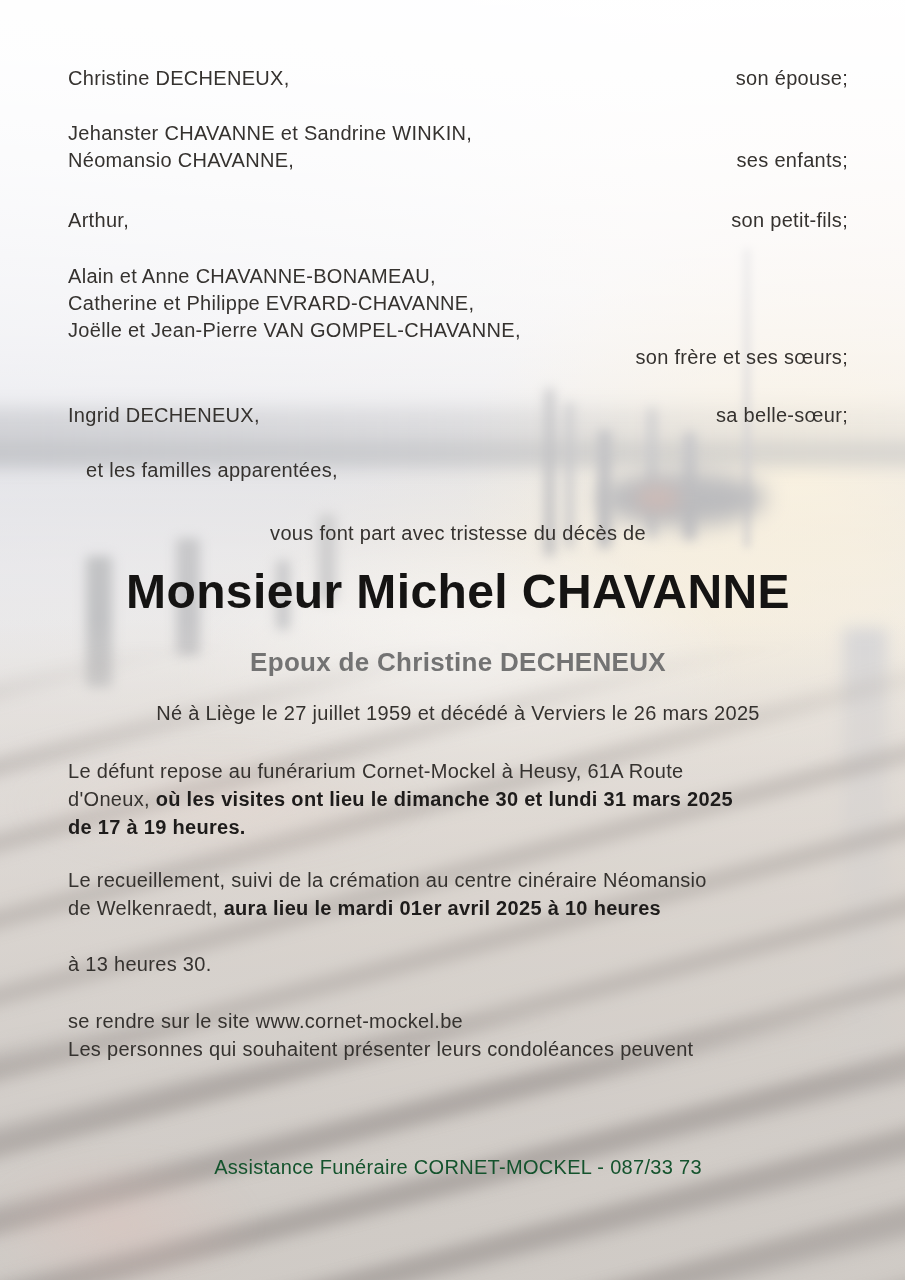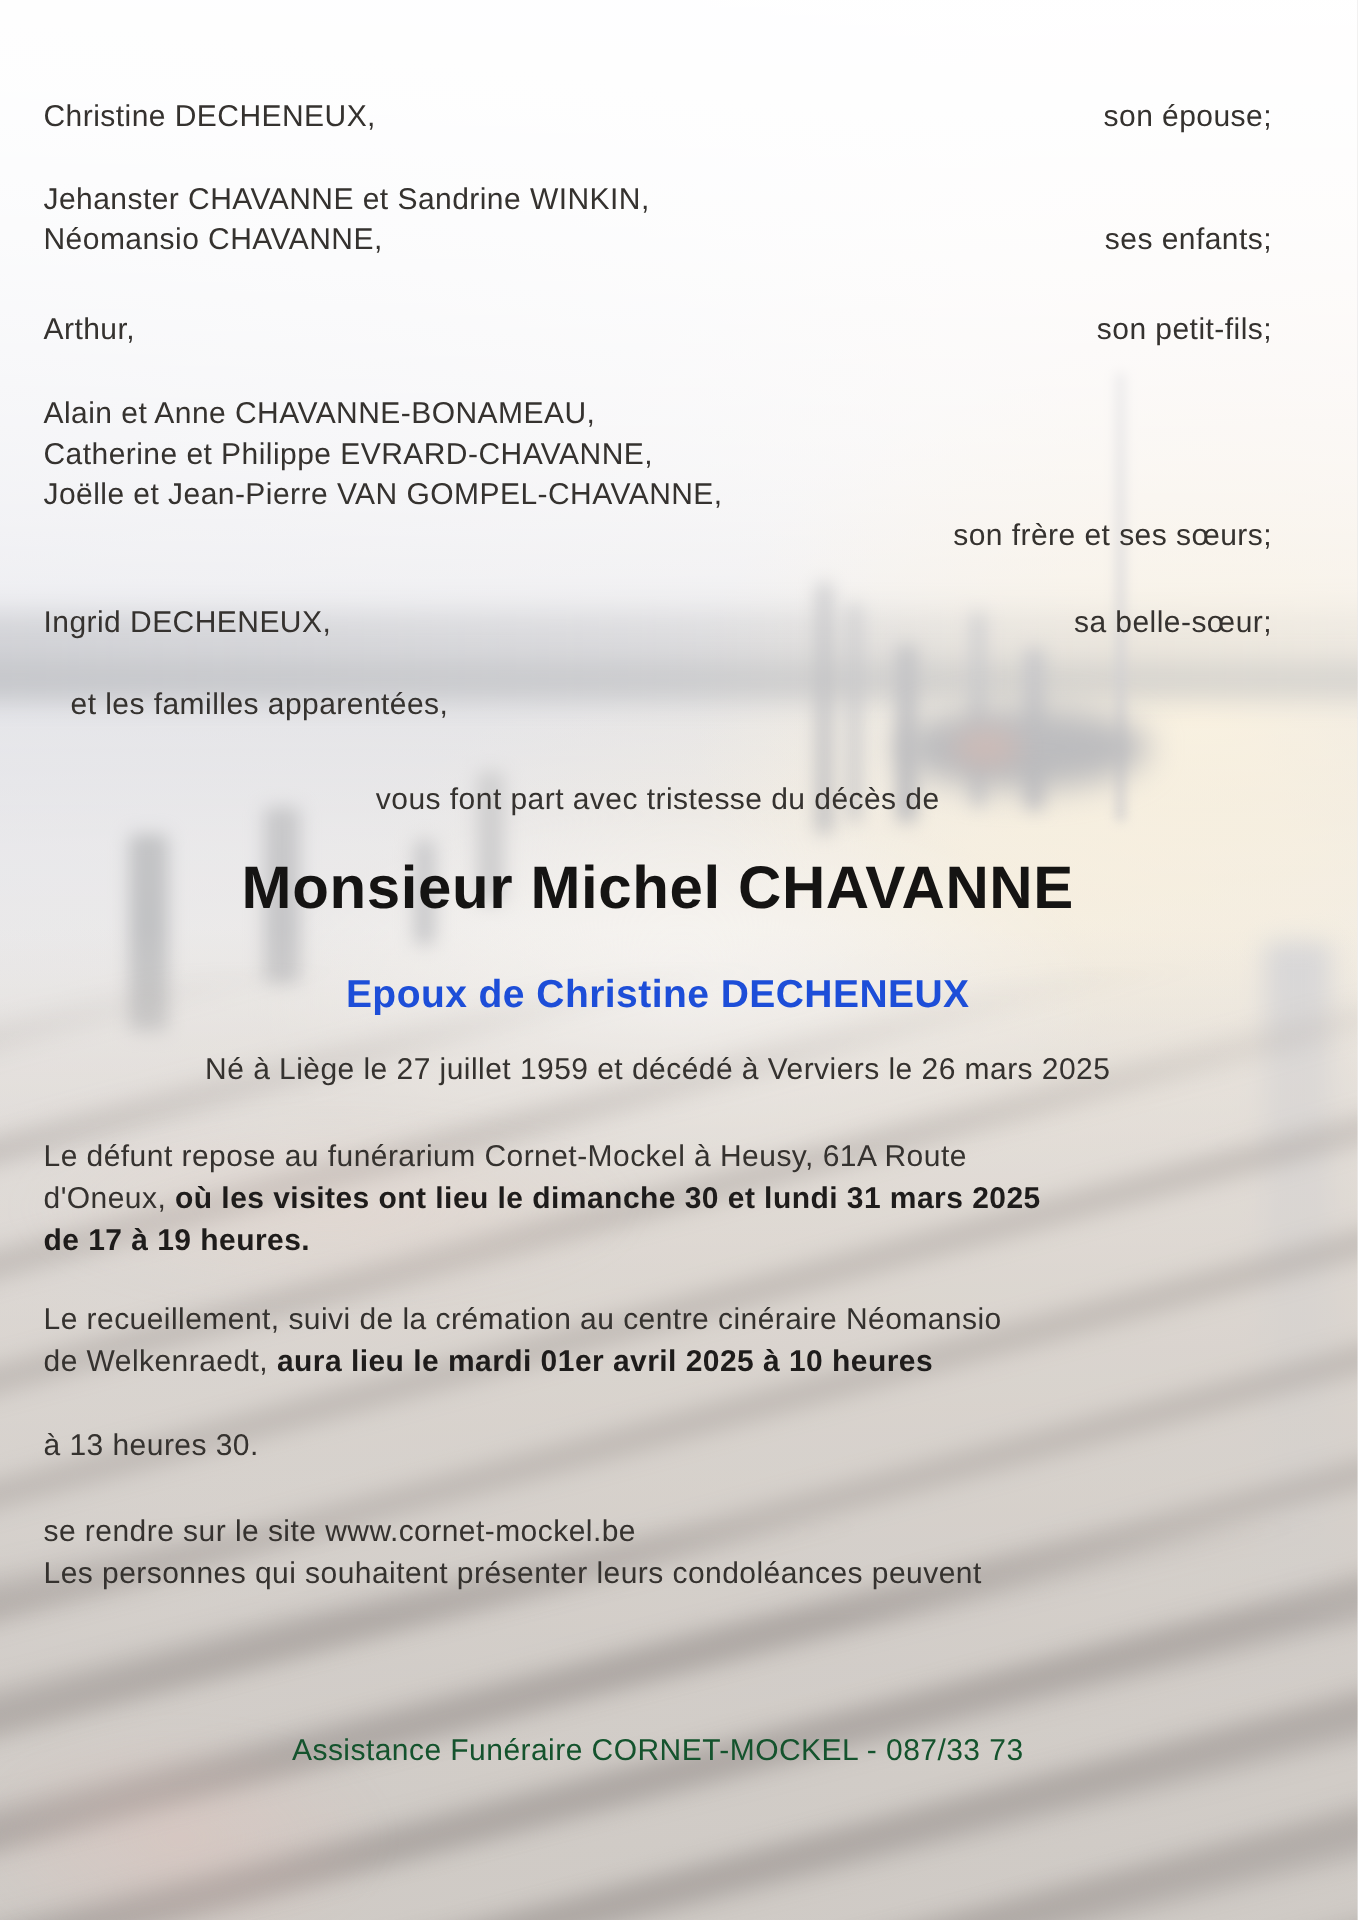--- a/index.html
+++ b/index.html
@@ -119,21 +119,21 @@
       rgba(255,255,255,0.85) 12%, rgba(255,255,255,0.68) 22%,
       rgba(255,255,255,0.5) 32%, rgba(255,255,255,0.38) 42%,
       rgba(255,255,255,0.32) 55%, rgba(255,255,255,0.3) 70%,
       rgba(255,255,255,0.3) 100%);
   }
 
   
   .content {
     position: relative;
     z-index: 5;
-    padding: 65px 57px 0 29px;
+    padding: 65px 57px 0 68px;
     color: #35322f;
     font-size: 20px;
     line-height: 27px;
     letter-spacing: 0.3px;
   }
   .row { display: flex; justify-content: space-between; align-items: baseline; }
   .relation { white-space: nowrap; text-align: right; }
   .relation-own-line { text-align: right; }
   .name-line { text-align: left; }
 
@@ -148,26 +148,26 @@
   .mt-dates { margin-top: 21px; }
   .mt-e0 { margin-top: 30px; }
   .mt-e1 { margin-top: 25px; }
   .mt-e2 { margin-top: 28px; }
   .mt-e3 { margin-top: 29px; }
   .mt-footer { margin-top: 91px; }
 
   .center { text-align: center; }
   .para { text-align: left; line-height: 28px; }
   .title {
-    font-size: 40px; line-height: 44px; font-weight: 700;
+    font-size: 48px; line-height: 44px; font-weight: 700;
     color: #151413; letter-spacing: 0.4px;
   }
   .subtitle {
     font-size: 26px; line-height: 34px; font-weight: 700;
-    color: #1d4ed8; letter-spacing: 0.3px;
+    color: #737373; letter-spacing: 0.3px;
   }
   .seg-b { font-weight: 700; color: #1e1c1b; }
   .footer-line { color: #14532d; }
 </style>
 </head>
 <body>
 
 <div class="page">
 
   <div class="bg-layer bg-base"></div>

